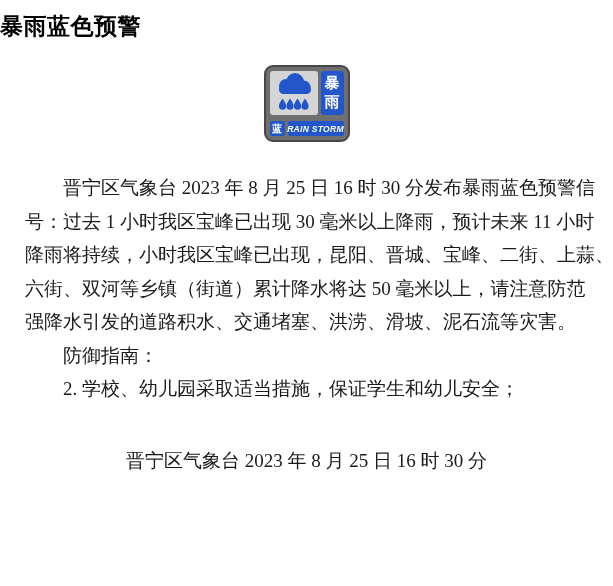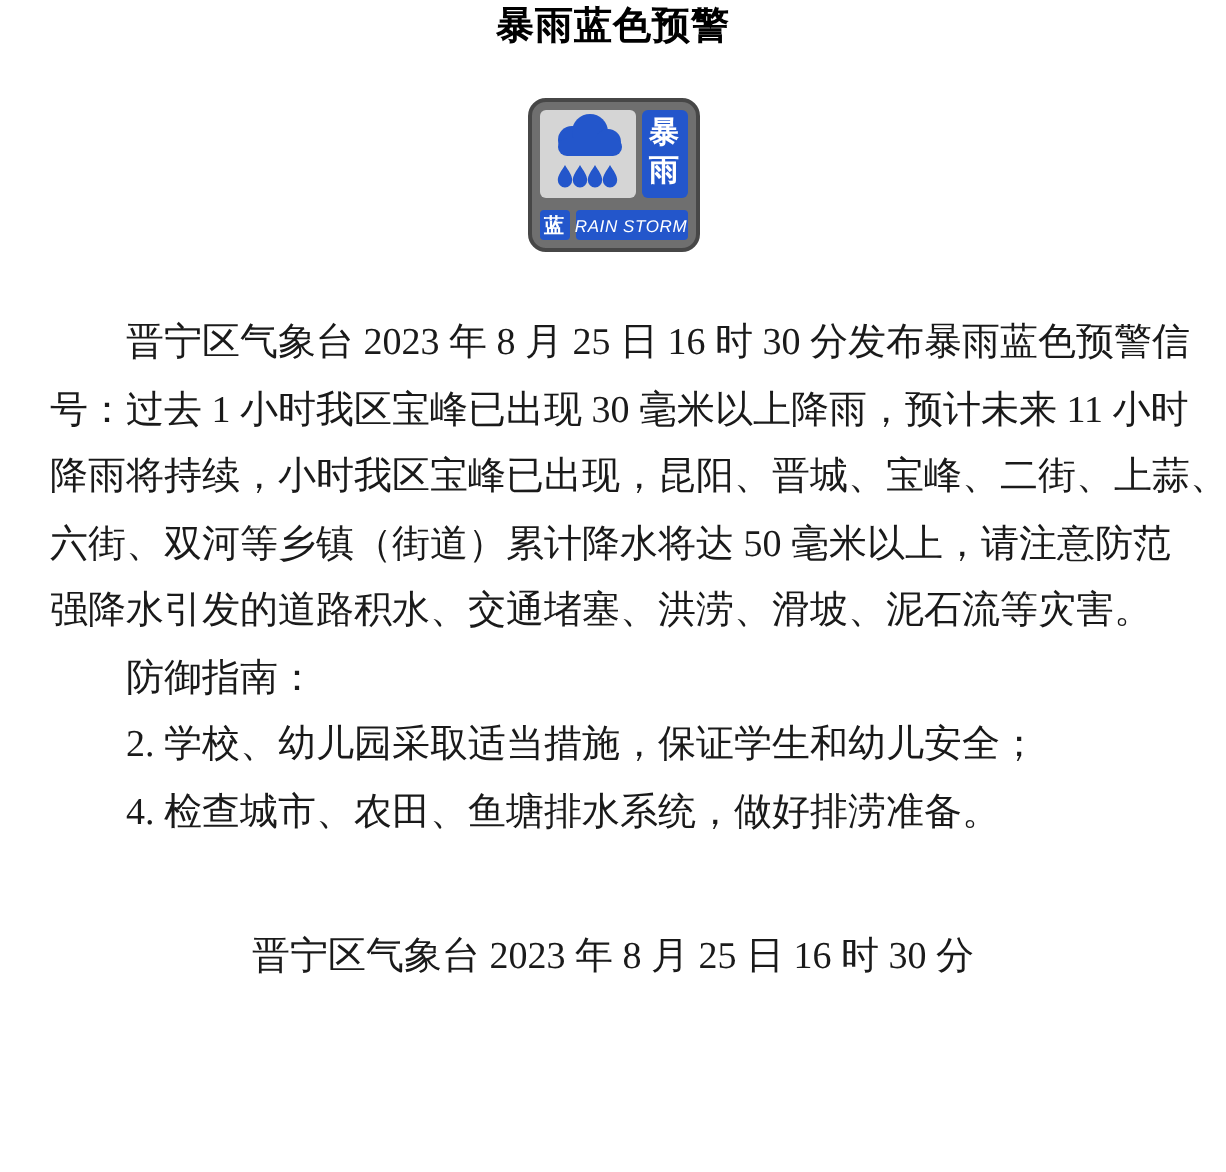--- a/index.html
+++ b/index.html
@@ -15,22 +15,23 @@
     color: #1a1a1a;
   }
   .doc {
     position: relative;
     width: 613px;
     height: 586px;
   }
   
   .title {
     margin: 0;
-    text-align: center;
-    font-size: 19px;
+    padding-top: 11px;
+    text-align: left;
+    font-size: 23px;
     font-weight: bold;
     color: #000000;
     letter-spacing: 0.5px;
   }
   
   .badge {
     position: relative;
     width: 86px;
     height: 77px;
     margin: 23px auto 0 auto;
@@ -81,21 +82,21 @@
     left: 22px; right: 4px; bottom: 4px;
     height: 15px;
     background: #2356cb;
     border-radius: 2px;
     display: flex;
     align-items: center;
     justify-content: center;
     color: #ffffff;
     font-family: "Liberation Sans", sans-serif;
     font-size: 8.5px;
-    font-weight: normal;
+    font-weight: bold;
     font-style: italic;
     letter-spacing: 0.3px;
     white-space: nowrap;
   }
   
   .body-text {
     margin-top: 29px;
     padding: 0 24px 0 25px;
   }
   .line {
@@ -147,18 +148,17 @@
   </div>
 
   <div class="body-text">
     <div class="line indent">晋宁区气象台 2023 年 8 月 25 日 16 时 30 分发布暴雨蓝色预警信</div>
     <div class="line">号：过去 1 小时我区宝峰已出现 30 毫米以上降雨，预计未来 11 小时</div>
     <div class="line">降雨将持续，小时我区宝峰已出现，昆阳、晋城、宝峰、二街、上蒜、</div>
     <div class="line">六街、双河等乡镇（街道）累计降水将达 50 毫米以上，请注意防范</div>
     <div class="line">强降水引发的道路积水、交通堵塞、洪涝、滑坡、泥石流等灾害。</div>
     <div class="line indent">防御指南：</div>
     <div class="line indent">2. 学校、幼儿园采取适当措施，保证学生和幼儿安全；</div>
-    <div class="line indent">4. 检查城市、农田、鱼塘排水系统，做好排涝准备。</div>
   </div>
 
   <div class="footer">晋宁区气象台 2023 年 8 月 25 日 16 时 30 分</div>
 
 </div>
 
 </body></html>

